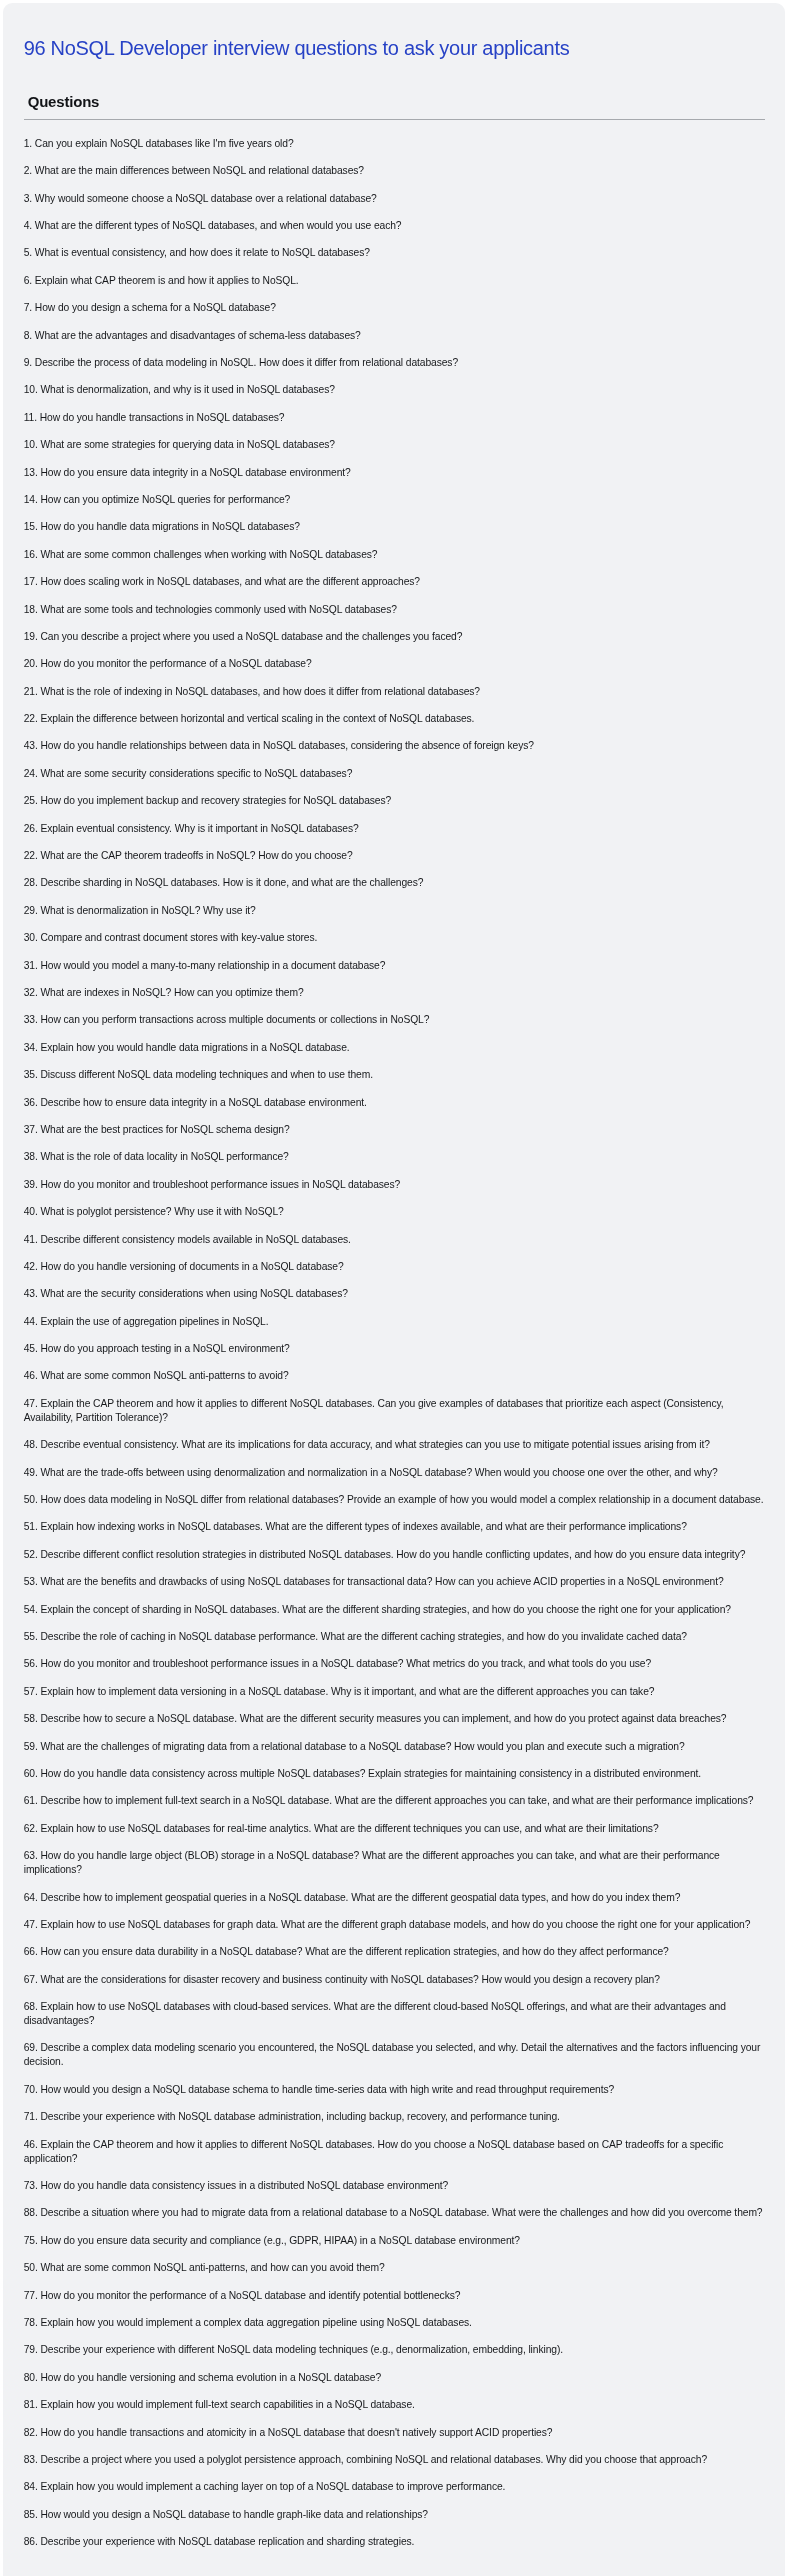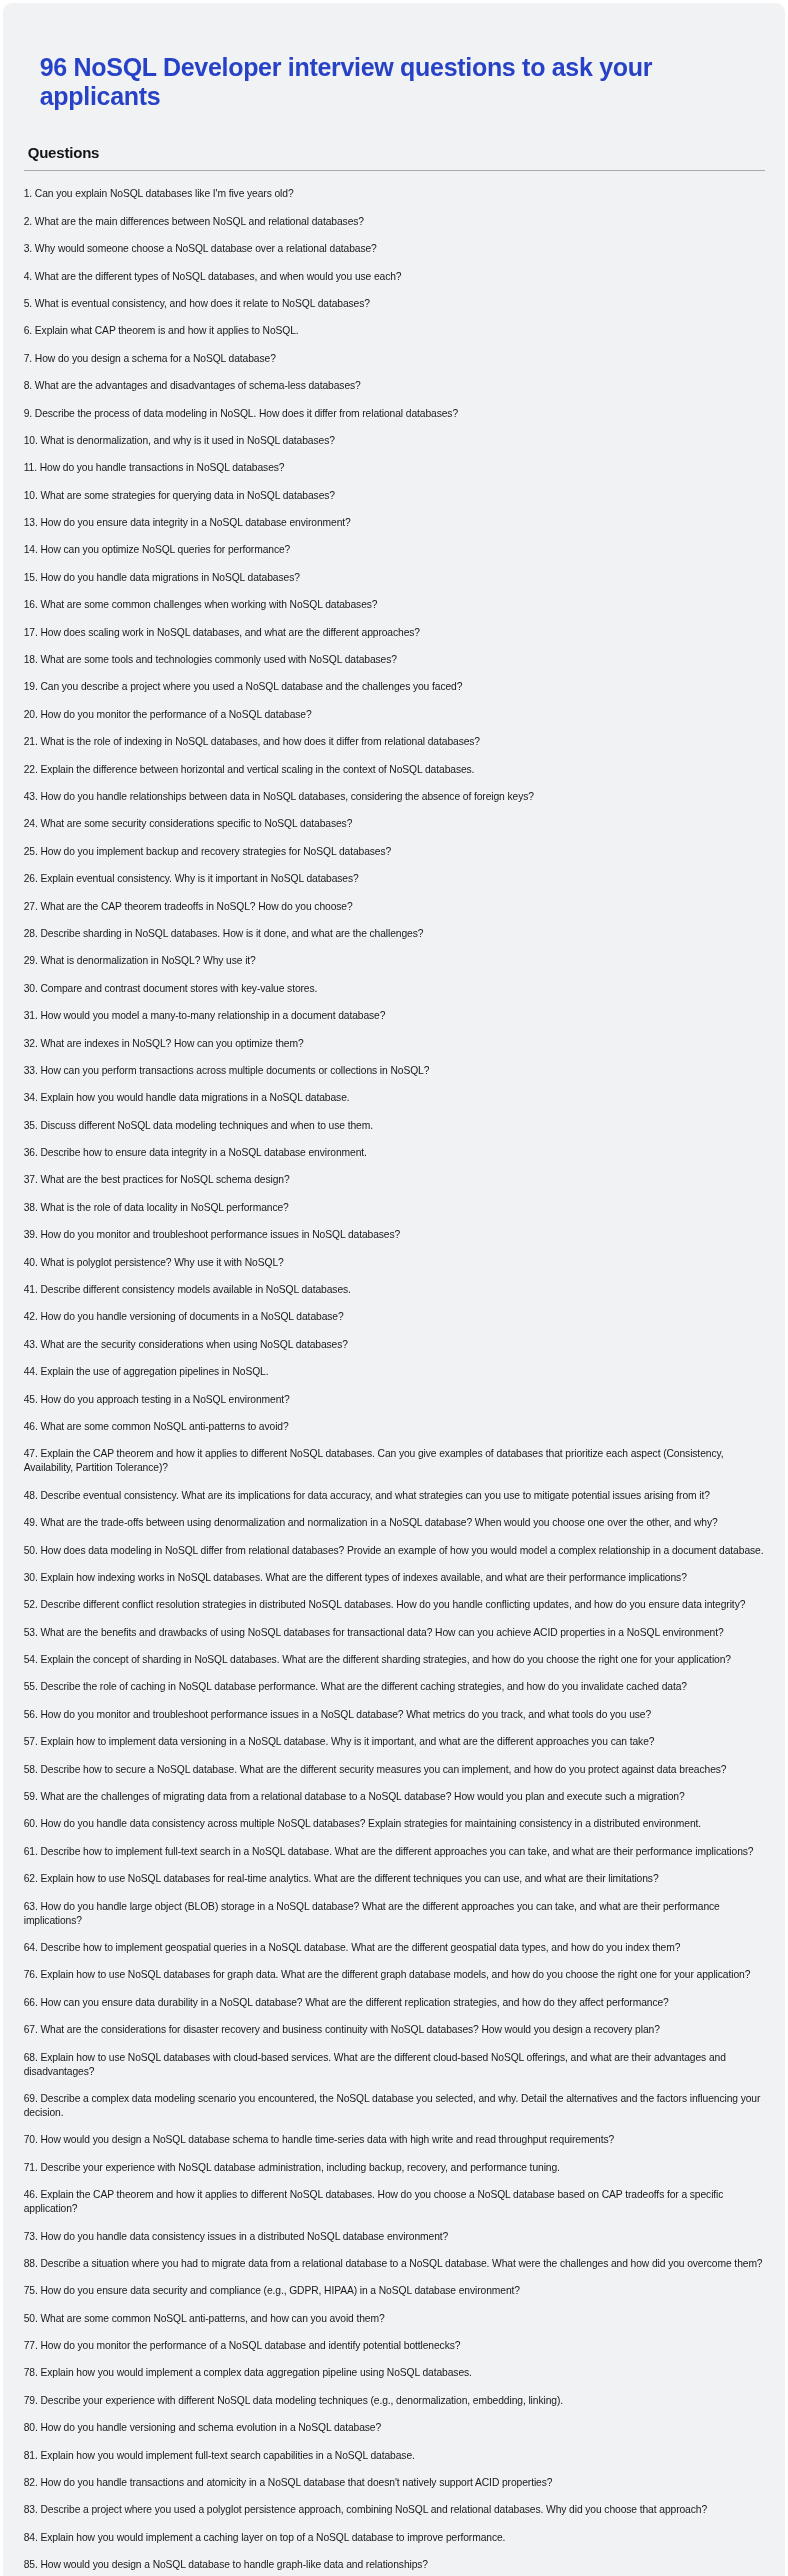--- a/index.html
+++ b/index.html
@@ -23,24 +23,24 @@
   }
   .page {
     background: var(--page_bg);
     border-radius: 9.3px;
     margin: 3.1px;
     width: 782px;
     min-height: 3390px;
     padding: 34px 20.6px 52px 20.6px;
   }
   .page-title {
-    margin: 16px;
+    margin: 0;
     color: var(--title_blue);
-    font-size: 25px;
-    font-weight: bold;
+    font-size: 20px;
+    font-weight: normal;
     letter-spacing: -0.3px;
     line-height: 1.15;
   }
   .section-heading {
     margin: 33px 0 0 4px;
     color: var(--heading_text);
     font-size: 15px;
     font-weight: bold;
     letter-spacing: -0.2px;
   }
@@ -94,21 +94,21 @@
       <p class="question">17. How does scaling work in NoSQL databases, and what are the different approaches?</p>
       <p class="question">18. What are some tools and technologies commonly used with NoSQL databases?</p>
       <p class="question">19. Can you describe a project where you used a NoSQL database and the challenges you faced?</p>
       <p class="question">20. How do you monitor the performance of a NoSQL database?</p>
       <p class="question">21. What is the role of indexing in NoSQL databases, and how does it differ from relational databases?</p>
       <p class="question">22. Explain the difference between horizontal and vertical scaling in the context of NoSQL databases.</p>
       <p class="question">43. How do you handle relationships between data in NoSQL databases, considering the absence of foreign keys?</p>
       <p class="question">24. What are some security considerations specific to NoSQL databases?</p>
       <p class="question">25. How do you implement backup and recovery strategies for NoSQL databases?</p>
       <p class="question">26. Explain eventual consistency. Why is it important in NoSQL databases?</p>
-      <p class="question">27. What are the CAP theorem tradeoffs in NoSQL? How do you choose?</p>
+      <p class="question">22. What are the CAP theorem tradeoffs in NoSQL? How do you choose?</p>
       <p class="question">28. Describe sharding in NoSQL databases. How is it done, and what are the challenges?</p>
       <p class="question">29. What is denormalization in NoSQL? Why use it?</p>
       <p class="question">30. Compare and contrast document stores with key-value stores.</p>
       <p class="question">31. How would you model a many-to-many relationship in a document database?</p>
       <p class="question">32. What are indexes in NoSQL? How can you optimize them?</p>
       <p class="question">33. How can you perform transactions across multiple documents or collections in NoSQL?</p>
       <p class="question">34. Explain how you would handle data migrations in a NoSQL database.</p>
       <p class="question">35. Discuss different NoSQL data modeling techniques and when to use them.</p>
       <p class="question">36. Describe how to ensure data integrity in a NoSQL database environment.</p>
       <p class="question">37. What are the best practices for NoSQL schema design?</p>
@@ -118,35 +118,35 @@
       <p class="question">41. Describe different consistency models available in NoSQL databases.</p>
       <p class="question">42. How do you handle versioning of documents in a NoSQL database?</p>
       <p class="question">43. What are the security considerations when using NoSQL databases?</p>
       <p class="question">44. Explain the use of aggregation pipelines in NoSQL.</p>
       <p class="question">45. How do you approach testing in a NoSQL environment?</p>
       <p class="question">46. What are some common NoSQL anti-patterns to avoid?</p>
       <p class="question">47. Explain the CAP theorem and how it applies to different NoSQL databases. Can you give examples of databases that prioritize each aspect (Consistency, Availability, Partition Tolerance)?</p>
       <p class="question">48. Describe eventual consistency. What are its implications for data accuracy, and what strategies can you use to mitigate potential issues arising from it?</p>
       <p class="question">49. What are the trade-offs between using denormalization and normalization in a NoSQL database? When would you choose one over the other, and why?</p>
       <p class="question">50. How does data modeling in NoSQL differ from relational databases? Provide an example of how you would model a complex relationship in a document database.</p>
-      <p class="question">30. Explain how indexing works in NoSQL databases. What are the different types of indexes available, and what are their performance implications?</p>
+      <p class="question">51. Explain how indexing works in NoSQL databases. What are the different types of indexes available, and what are their performance implications?</p>
       <p class="question">52. Describe different conflict resolution strategies in distributed NoSQL databases. How do you handle conflicting updates, and how do you ensure data integrity?</p>
       <p class="question">53. What are the benefits and drawbacks of using NoSQL databases for transactional data? How can you achieve ACID properties in a NoSQL environment?</p>
       <p class="question">54. Explain the concept of sharding in NoSQL databases. What are the different sharding strategies, and how do you choose the right one for your application?</p>
       <p class="question">55. Describe the role of caching in NoSQL database performance. What are the different caching strategies, and how do you invalidate cached data?</p>
       <p class="question">56. How do you monitor and troubleshoot performance issues in a NoSQL database? What metrics do you track, and what tools do you use?</p>
       <p class="question">57. Explain how to implement data versioning in a NoSQL database. Why is it important, and what are the different approaches you can take?</p>
       <p class="question">58. Describe how to secure a NoSQL database. What are the different security measures you can implement, and how do you protect against data breaches?</p>
       <p class="question">59. What are the challenges of migrating data from a relational database to a NoSQL database? How would you plan and execute such a migration?</p>
       <p class="question">60. How do you handle data consistency across multiple NoSQL databases? Explain strategies for maintaining consistency in a distributed environment.</p>
       <p class="question">61. Describe how to implement full-text search in a NoSQL database. What are the different approaches you can take, and what are their performance implications?</p>
       <p class="question">62. Explain how to use NoSQL databases for real-time analytics. What are the different techniques you can use, and what are their limitations?</p>
       <p class="question">63. How do you handle large object (BLOB) storage in a NoSQL database? What are the different approaches you can take, and what are their performance implications?</p>
       <p class="question">64. Describe how to implement geospatial queries in a NoSQL database. What are the different geospatial data types, and how do you index them?</p>
-      <p class="question">76. Explain how to use NoSQL databases for graph data. What are the different graph database models, and how do you choose the right one for your application?</p>
+      <p class="question">47. Explain how to use NoSQL databases for graph data. What are the different graph database models, and how do you choose the right one for your application?</p>
       <p class="question">66. How can you ensure data durability in a NoSQL database? What are the different replication strategies, and how do they affect performance?</p>
       <p class="question">67. What are the considerations for disaster recovery and business continuity with NoSQL databases? How would you design a recovery plan?</p>
       <p class="question">68. Explain how to use NoSQL databases with cloud-based services. What are the different cloud-based NoSQL offerings, and what are their advantages and disadvantages?</p>
       <p class="question">69. Describe a complex data modeling scenario you encountered, the NoSQL database you selected, and why. Detail the alternatives and the factors influencing your decision.</p>
       <p class="question">70. How would you design a NoSQL database schema to handle time-series data with high write and read throughput requirements?</p>
       <p class="question">71. Describe your experience with NoSQL database administration, including backup, recovery, and performance tuning.</p>
       <p class="question">46. Explain the CAP theorem and how it applies to different NoSQL databases. How do you choose a NoSQL database based on CAP tradeoffs for a specific application?</p>
       <p class="question">73. How do you handle data consistency issues in a distributed NoSQL database environment?</p>
       <p class="question">88. Describe a situation where you had to migrate data from a relational database to a NoSQL database. What were the challenges and how did you overcome them?</p>
       <p class="question">75. How do you ensure data security and compliance (e.g., GDPR, HIPAA) in a NoSQL database environment?</p>

